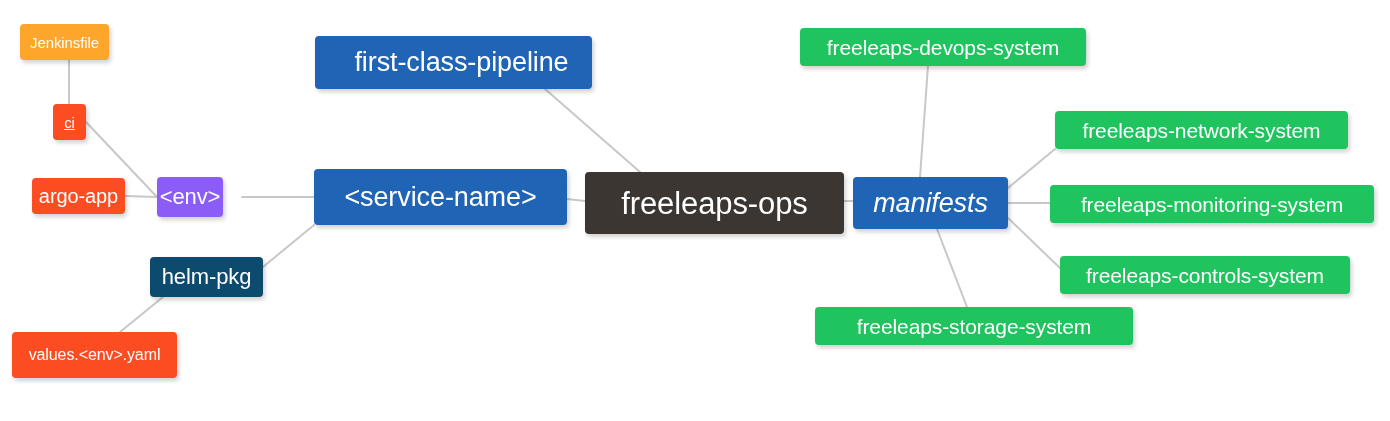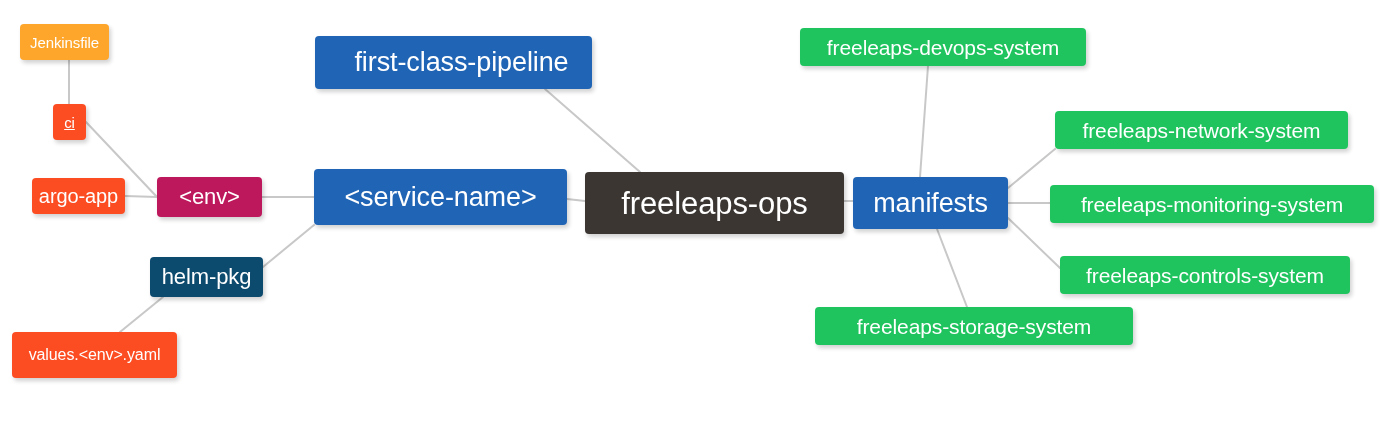--- a/index.html
+++ b/index.html
@@ -67,39 +67,39 @@
   <div id="node-layer">
       <div class="node" style="left: 20px; top: 24px; width: 89px; height: 36px; background: rgb(253, 166, 43); font-size: 15px;">
         <span class="node-label">Jenkinsfile</span>
       </div>
       <div class="node" style="left: 53px; top: 104px; width: 33px; height: 36px; background: rgb(251, 76, 34); font-size: 15px; text-decoration: underline;">
         <span class="node-label">ci</span>
       </div>
       <div class="node" style="left: 32px; top: 178px; width: 93px; height: 36px; background: rgb(251, 76, 34); font-size: 20px;">
         <span class="node-label">argo-app</span>
       </div>
-      <div class="node" style="left: 157px; top: 177px; width: 105px; height: 40px; background: #be185d; font-size: 22px;">
+      <div class="node" style="left: 157px; top: 177px; width: 66px; height: 40px; background: #8b5cf6; font-size: 22px;">
         <span class="node-label">&lt;env&gt;</span>
       </div>
       <div class="node" style="left: 314px; top: 169px; width: 253px; height: 56px; background: rgb(32, 100, 181); font-size: 27px;">
         <span class="node-label">&lt;service-name&gt;</span>
       </div>
       <div class="node" style="left: 315px; top: 36px; width: 277px; height: 53px; background: rgb(32, 100, 181); font-size: 27px; padding-left: 16px;">
         <span class="node-label">first-class-pipeline</span>
       </div>
       <div class="node" style="left: 150px; top: 257px; width: 113px; height: 40px; background: #0c4a6e; font-size: 22px;">
         <span class="node-label">helm-pkg</span>
       </div>
       <div class="node" style="left: 12px; top: 332px; width: 165px; height: 46px; background: rgb(251, 76, 34); font-size: 16px;">
         <span class="node-label">values.&lt;env&gt;.yaml</span>
       </div>
       <div class="node" style="left: 585px; top: 172px; width: 259px; height: 62px; background: rgb(59, 54, 50); font-size: 31px;">
         <span class="node-label">freeleaps-ops</span>
       </div>
-      <div class="node" style="left: 853px; top: 177px; width: 155px; height: 52px; background: rgb(32, 100, 181); font-size: 27px;">
+      <div class="node" style="left: 853px; top: 177px; width: 155px; height: 52px; background: rgb(32, 100, 181); font-size: 27px; font-style: italic;">
         <span class="node-label">manifests</span>
       </div>
       <div class="node" style="left: 800px; top: 28px; width: 286px; height: 38px; background: rgb(31, 196, 94); font-size: 21px;">
         <span class="node-label">freeleaps-devops-system</span>
       </div>
       <div class="node" style="left: 1055px; top: 111px; width: 293px; height: 38px; background: rgb(31, 196, 94); font-size: 21px;">
         <span class="node-label">freeleaps-network-system</span>
       </div>
       <div class="node" style="left: 1050px; top: 185px; width: 324px; height: 38px; background: rgb(31, 196, 94); font-size: 21px;">
         <span class="node-label">freeleaps-monitoring-system</span>

